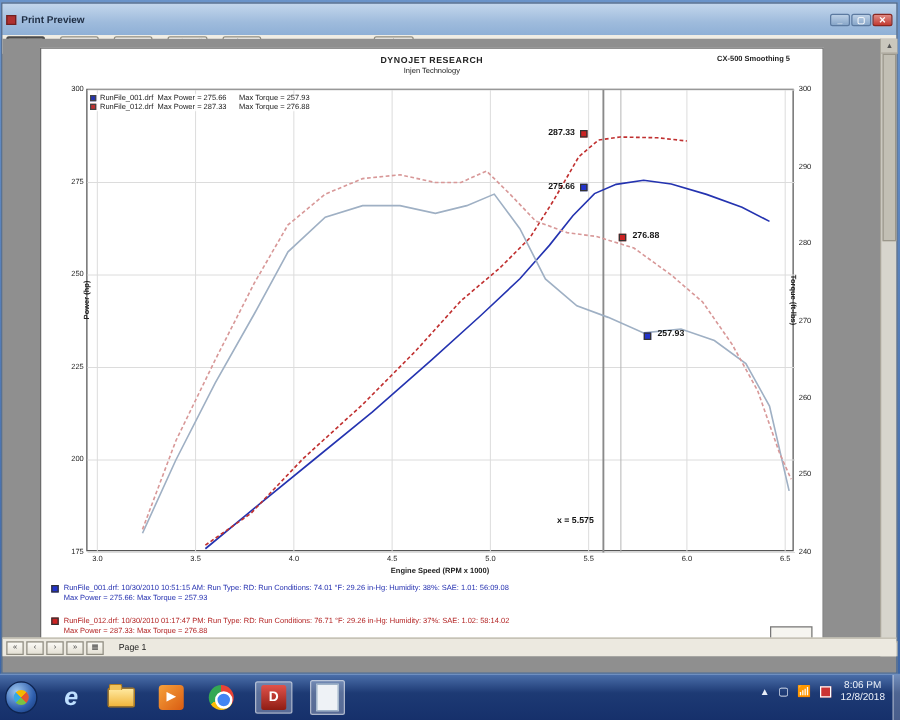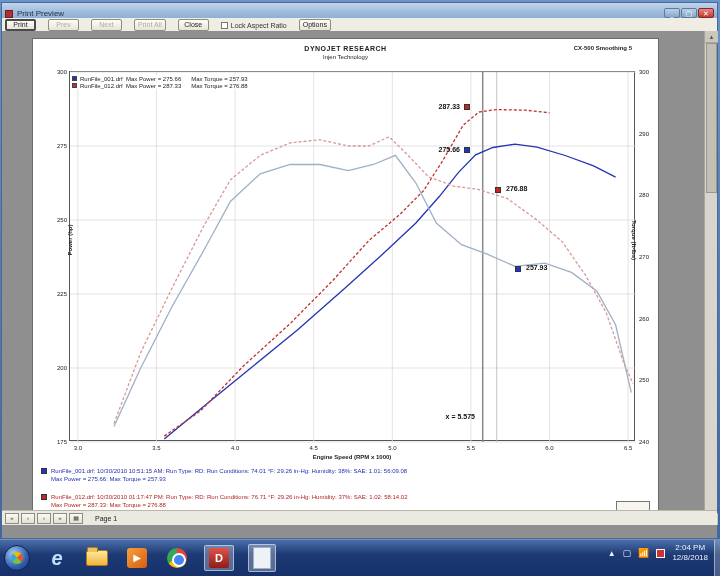--- a/index.html
+++ b/index.html
@@ -3,22 +3,22 @@
 <meta charset="utf-8">
 <style>
   * { margin:0; padding:0; box-sizing:border-box; }
   html,body { width:720px; height:576px; overflow:hidden;
     font-family:"Liberation Sans", sans-serif; }
   body { background:linear-gradient(#6a93c9,#3a63a4); position:relative; }
 
   
   .window { position:absolute; left:1px; top:2px; width:717px; height:537px;
     border:1px solid #4a6a94; background:#8f8f8f; }
-  .titlebar { height:15px; background:linear-gradient(#c3d6ec,#9ebbdc 60%,#8fb0d6);
-    display:flex; align-items:flex-end; padding:0 3px; }
+  .titlebar { height:25px; background:linear-gradient(#c3d6ec,#9ebbdc 60%,#8fb0d6);
+    display:flex; align-items:center; padding:0 3px;font-weight:bold; }
   .title-icon { width:8px; height:8px; background:#b03030; border:1px solid #702020; margin-right:4px; }
   .title-text { font-size:8px; color:#1d2c42; flex:1; white-space:nowrap; }
   .winbtns { display:flex; gap:1px; }
   .winbtn { width:16px; height:10px; font-size:7px; line-height:9px; text-align:center;
     color:#fff; background:linear-gradient(#bcd0e6,#87a6c9); border:1px solid #5c7aa0; border-radius:2px; }
   .winbtn.close { background:linear-gradient(#e08a84,#c23b32); border-color:#8a2720; }
 
   
   .toolbar { height:15px; background:#f0ede4; border-bottom:1px solid #b9b5a8;
     display:flex; align-items:center; gap:12px; padding:0 3px; }
@@ -269,18 +269,18 @@
     <div class="appbox">
         <div class="docapp"></div>
       </div>
   </div>
   <div class="tray">
     <span class="tray-up">▲</span>
     <span class="tray-ic">▢</span>
     <span class="tray-ic">📶</span>
     <span class="tray-red"></span>
     <div class="clock">
-      <div>2:04 PM</div>
+      <div>8:06 PM</div>
       <div>12/8/2018</div>
     </div>
   </div>
   <div class="showdesk"></div>
 </div>
 
 </body></html>

